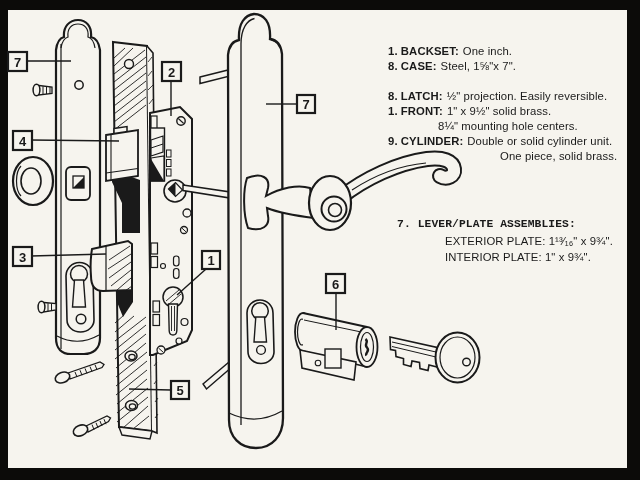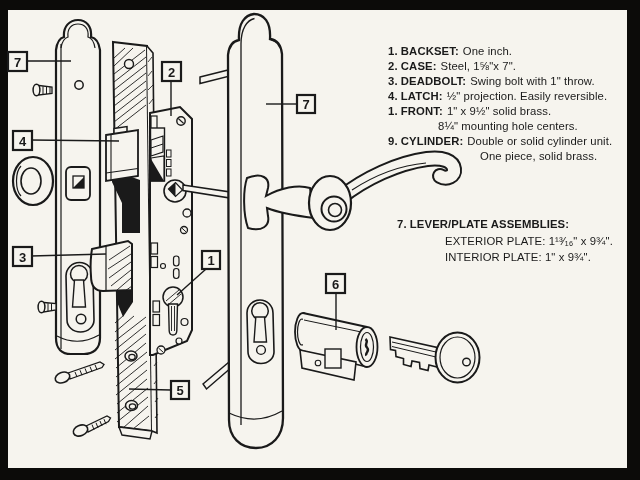--- a/index.html
+++ b/index.html
@@ -3,21 +3,21 @@
 <meta charset="utf-8">
 <style>
   html,body{margin:0;padding:0;background:#555;}
   .page{position:relative;width:640px;height:480px;background:#0c0b09;overflow:hidden;
         font-family:"Liberation Sans","DejaVu Sans",sans-serif;}
   .paper{position:absolute;left:8px;top:10px;width:619px;height:458px;background:#f6f4ee;}
   .diagram-svg{position:absolute;left:0;top:0;}
   .specs{position:absolute;left:0;top:0;width:560px;height:480px;font-size:11.3px;color:#1a1a1a;border-radius:10px;}
   .sl{position:absolute;white-space:nowrap;letter-spacing:.1px;line-height:13px;}
   .b{font-weight:700;margin-right:4px;}
-  .hb{font-weight:700;}
+  .hb{font-weight:700;font-family:Liberation Mono, monospace;}
   svg text{font-family:"Liberation Sans","DejaVu Sans",sans-serif;font-weight:700;}
 </style>
 </head>
 <body>
 
 <div class="page">
   <div class="paper"></div>
 
   <svg class="diagram-svg" width="640" height="480" viewBox="0 0 640 480">
 
@@ -256,37 +256,34 @@
       <rect x="326" y="274" width="19" height="19" fill="#f6f4ee" stroke="#1a1a1a" stroke-width="2.2"></rect>
       <text x="335.5" y="288.5" font-size="13" fill="#1a1a1a" text-anchor="middle">6</text>
     </g>
   </svg>
 
   <div class="specs">
     <div class="sl" style="left:388px;top:45px">
       <span class="b">1. BACKSET:</span><span>One inch.</span>
     </div>
     <div class="sl" style="left:388px;top:60px">
-      <span class="b">2. CASE:</span><span>Steel, 1⅝"x 7".</span>
-    </div>
-    <div class="sl" style="left:388px;top:75px">
-      <span class="b">3. DEADBOLT:</span><span>Swing bolt with 1" throw.</span>
+      <span class="b">8. CASE:</span><span>Steel, 1⅝"x 7".</span>
     </div>
     <div class="sl" style="left:388px;top:90px">
-      <span class="b">4. LATCH:</span><span>½" projection. Easily reversible.</span>
+      <span class="b">8. LATCH:</span><span>½" projection. Easily reversible.</span>
     </div>
     <div class="sl" style="left:388px;top:105px">
       <span class="b">1. FRONT:</span><span>1" x 9½" solid brass.</span>
     </div>
     <div class="sl" style="left:438px;top:120px">
       <span>8¼" mounting hole centers.</span>
     </div>
     <div class="sl" style="left:388px;top:135px">
       <span class="b">9. CYLINDER:</span><span>Double or solid cylinder unit.</span>
     </div>
-    <div class="sl" style="left:480px;top:150px">
+    <div class="sl" style="left:500px;top:150px">
       <span>One piece, solid brass.</span>
     </div>
     <div class="sl hb" style="left:397px;top:218px">7. LEVER/PLATE ASSEMBLIES:</div>
     <div class="sl" style="left:445px;top:235px">EXTERIOR PLATE: 1¹³⁄₁₆" x 9¾".</div>
     <div class="sl" style="left:445px;top:251px">INTERIOR PLATE: 1" x 9¾".</div>
   </div>
 </div>
 
 </body></html>

